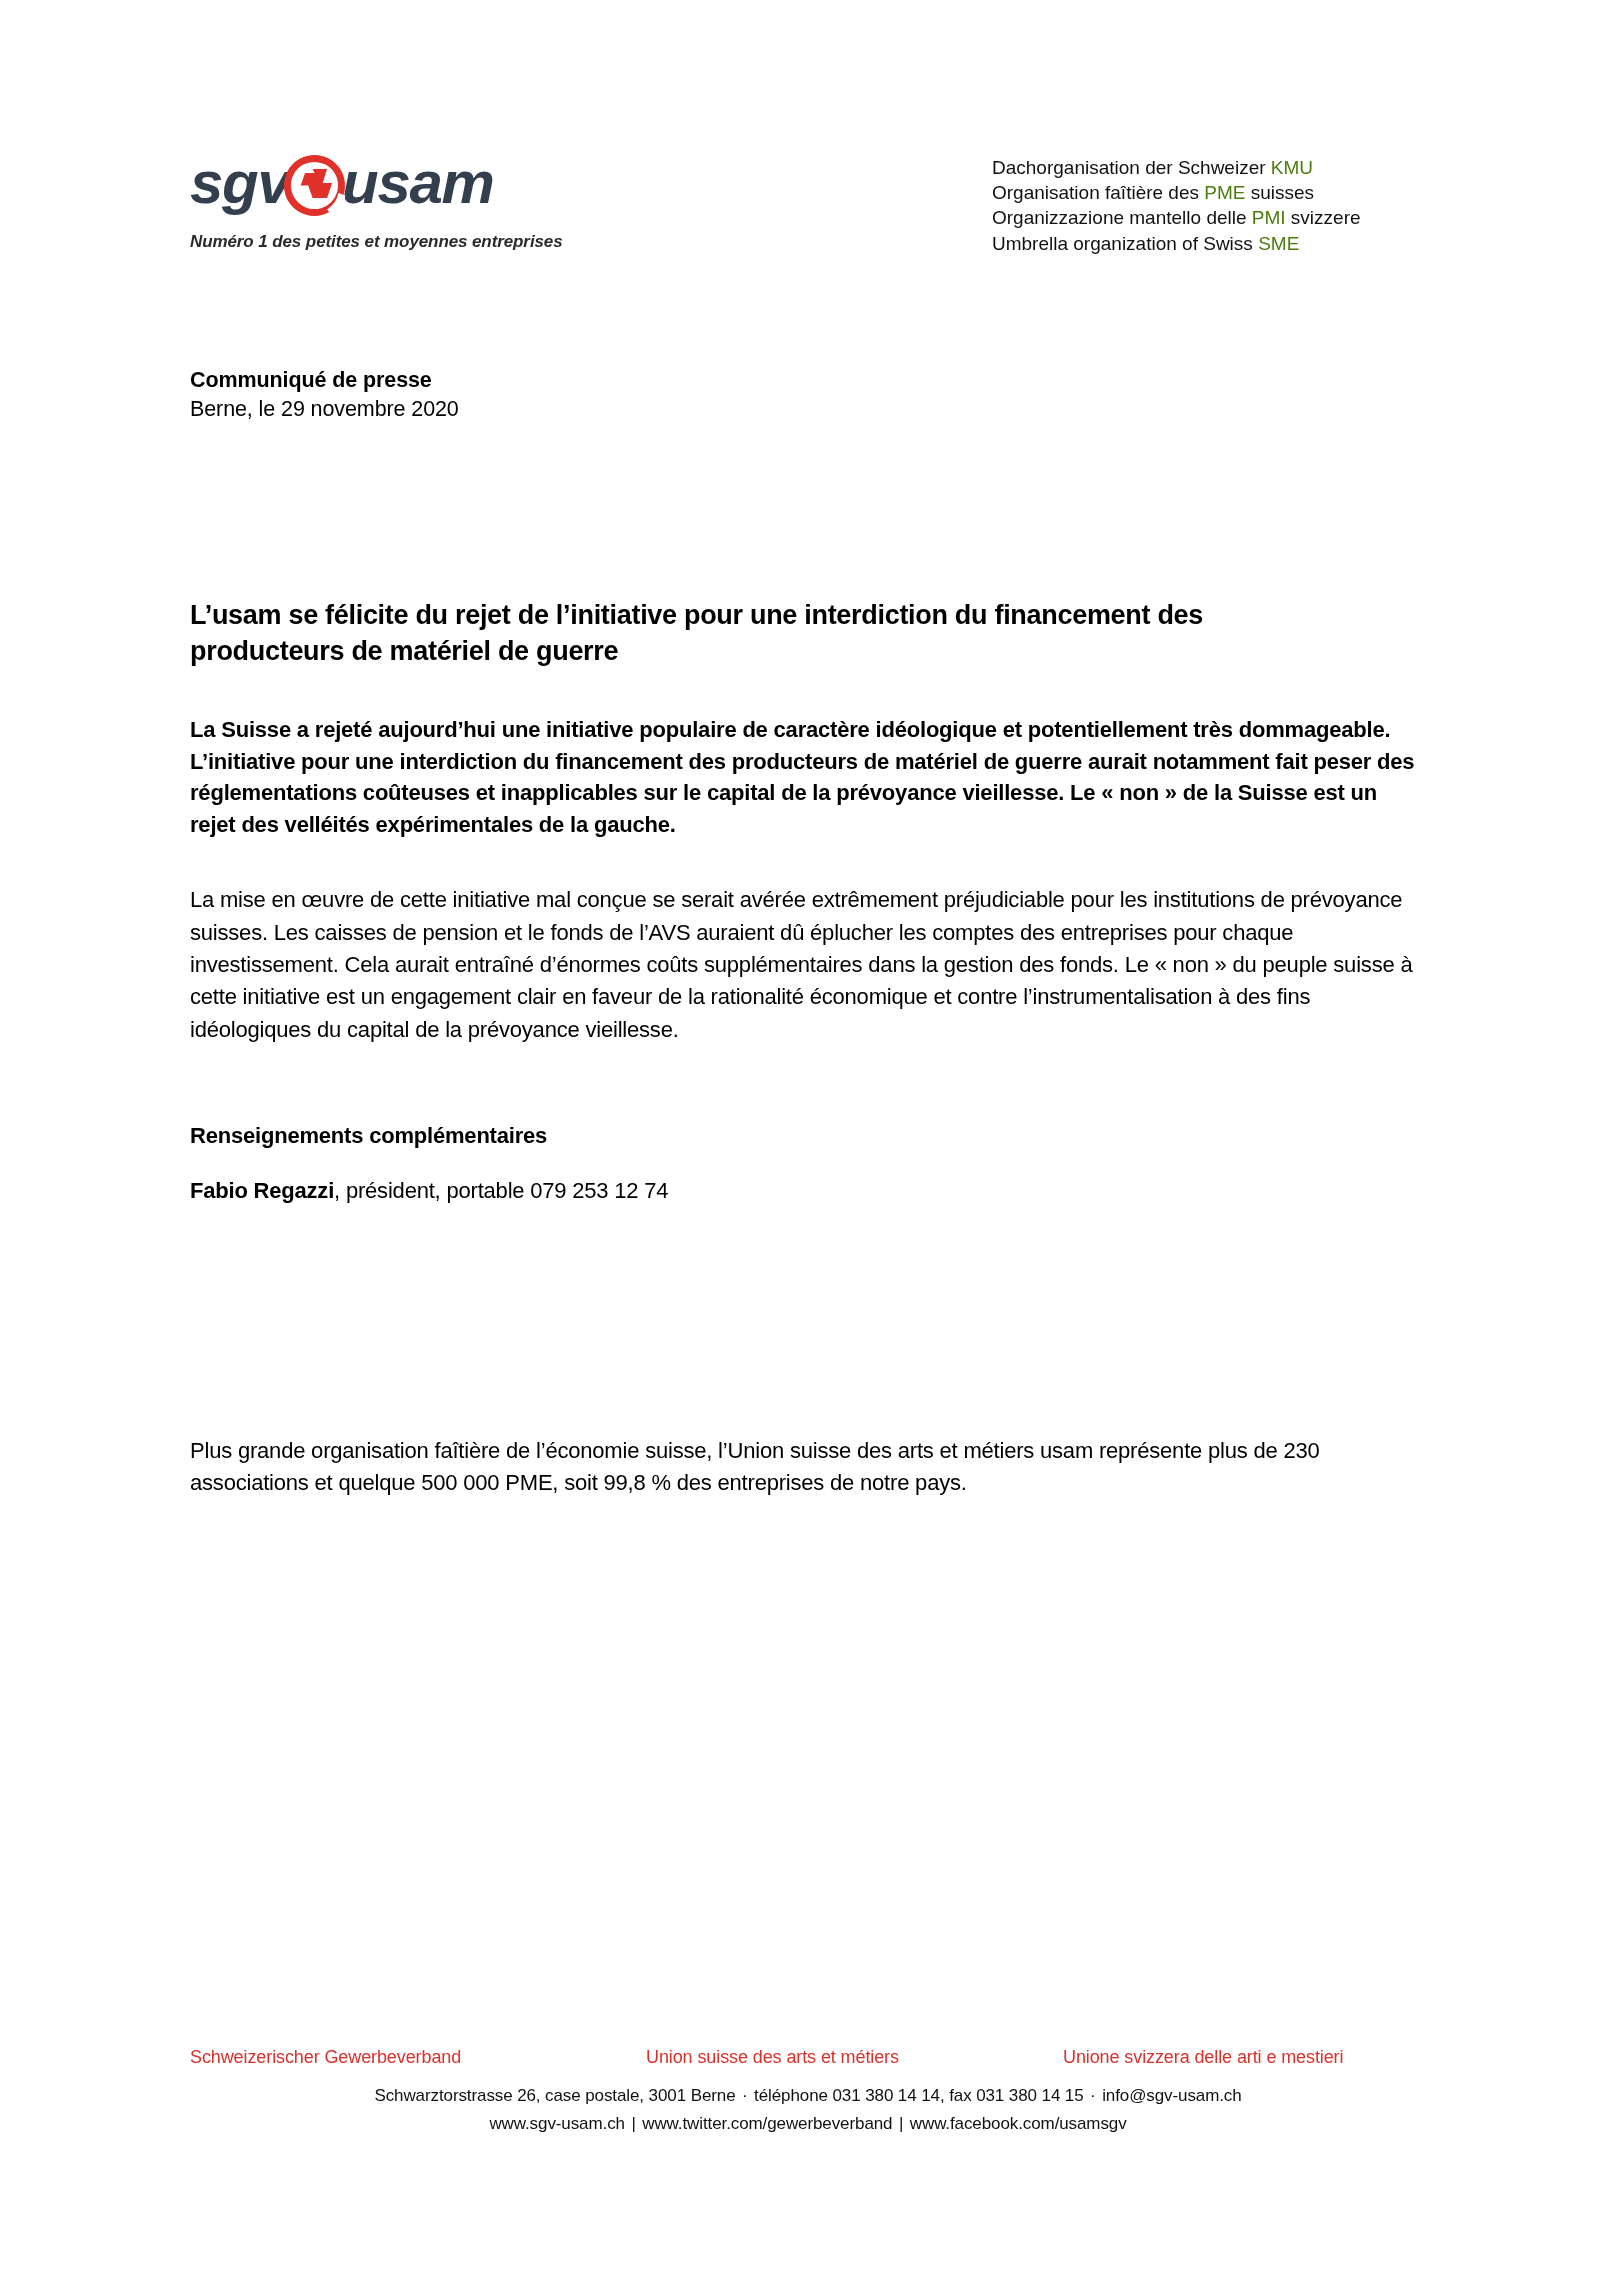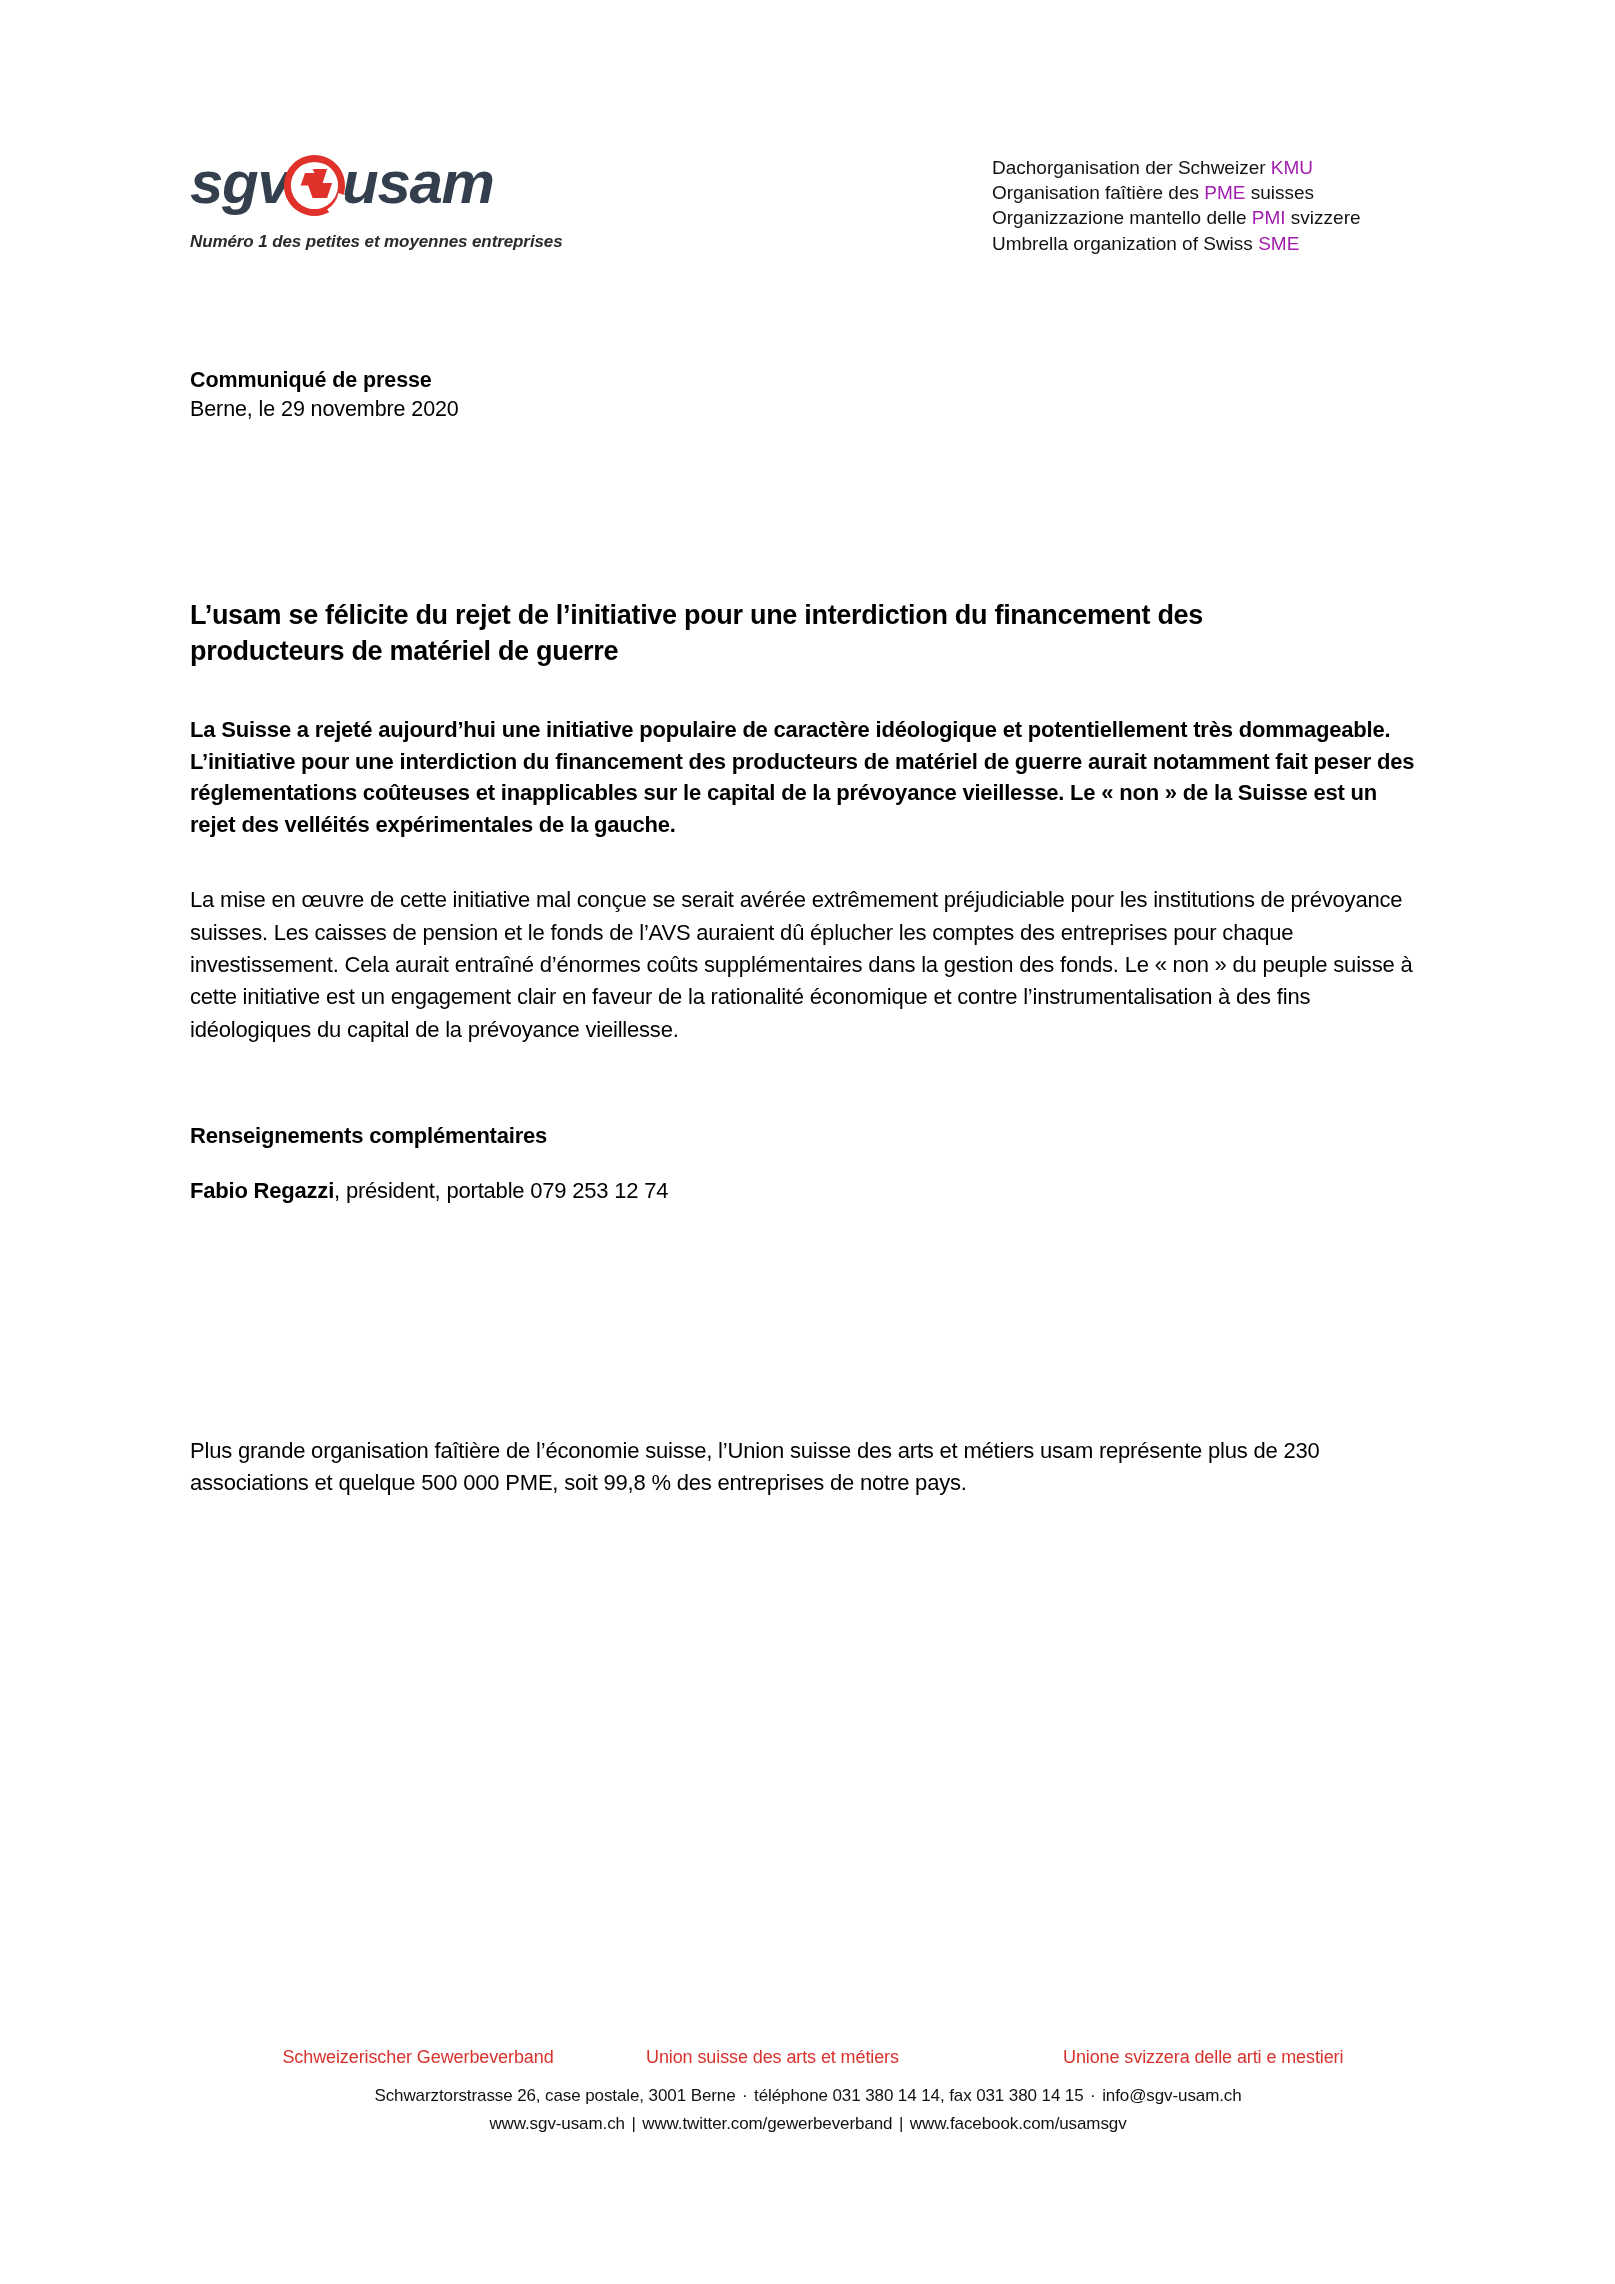--- a/index.html
+++ b/index.html
@@ -70,21 +70,21 @@
   }
 
   .langs {
     position: absolute;
     left: 992px;
     top: 7.8px;
     font-size: 19px;
     line-height: 1.33;
     color: #111111;
   }
-  .langs .acr { color: #a21caf; }
+  .langs .acr { color: #4d7c0f; }
 
   
   .content {
     position: absolute;
     left: 190px;
     top: 368px;
     width: 1238px;
   }
 
   .doc-kicker {
@@ -153,21 +153,21 @@
     right: 0;
     top: 2047px;
   }
   .footer-orgs {
     display: flex;
     color: #D8322C;
     font-size: 18px;
     letter-spacing: -0.1px;
     padding: 0 190px;
   }
-  .footer-orgs .org-de { width: 456px; text-align: center; }
+  .footer-orgs .org-de { width: 456px; }
   .footer-orgs .org-fr { width: 417px; }
   .footer-orgs .org-it { flex: 1; }
 
   .footer-address,
   .footer-links {
     text-align: center;
     font-size: 17px;
     letter-spacing: -0.1px;
     color: #111111;
   }

